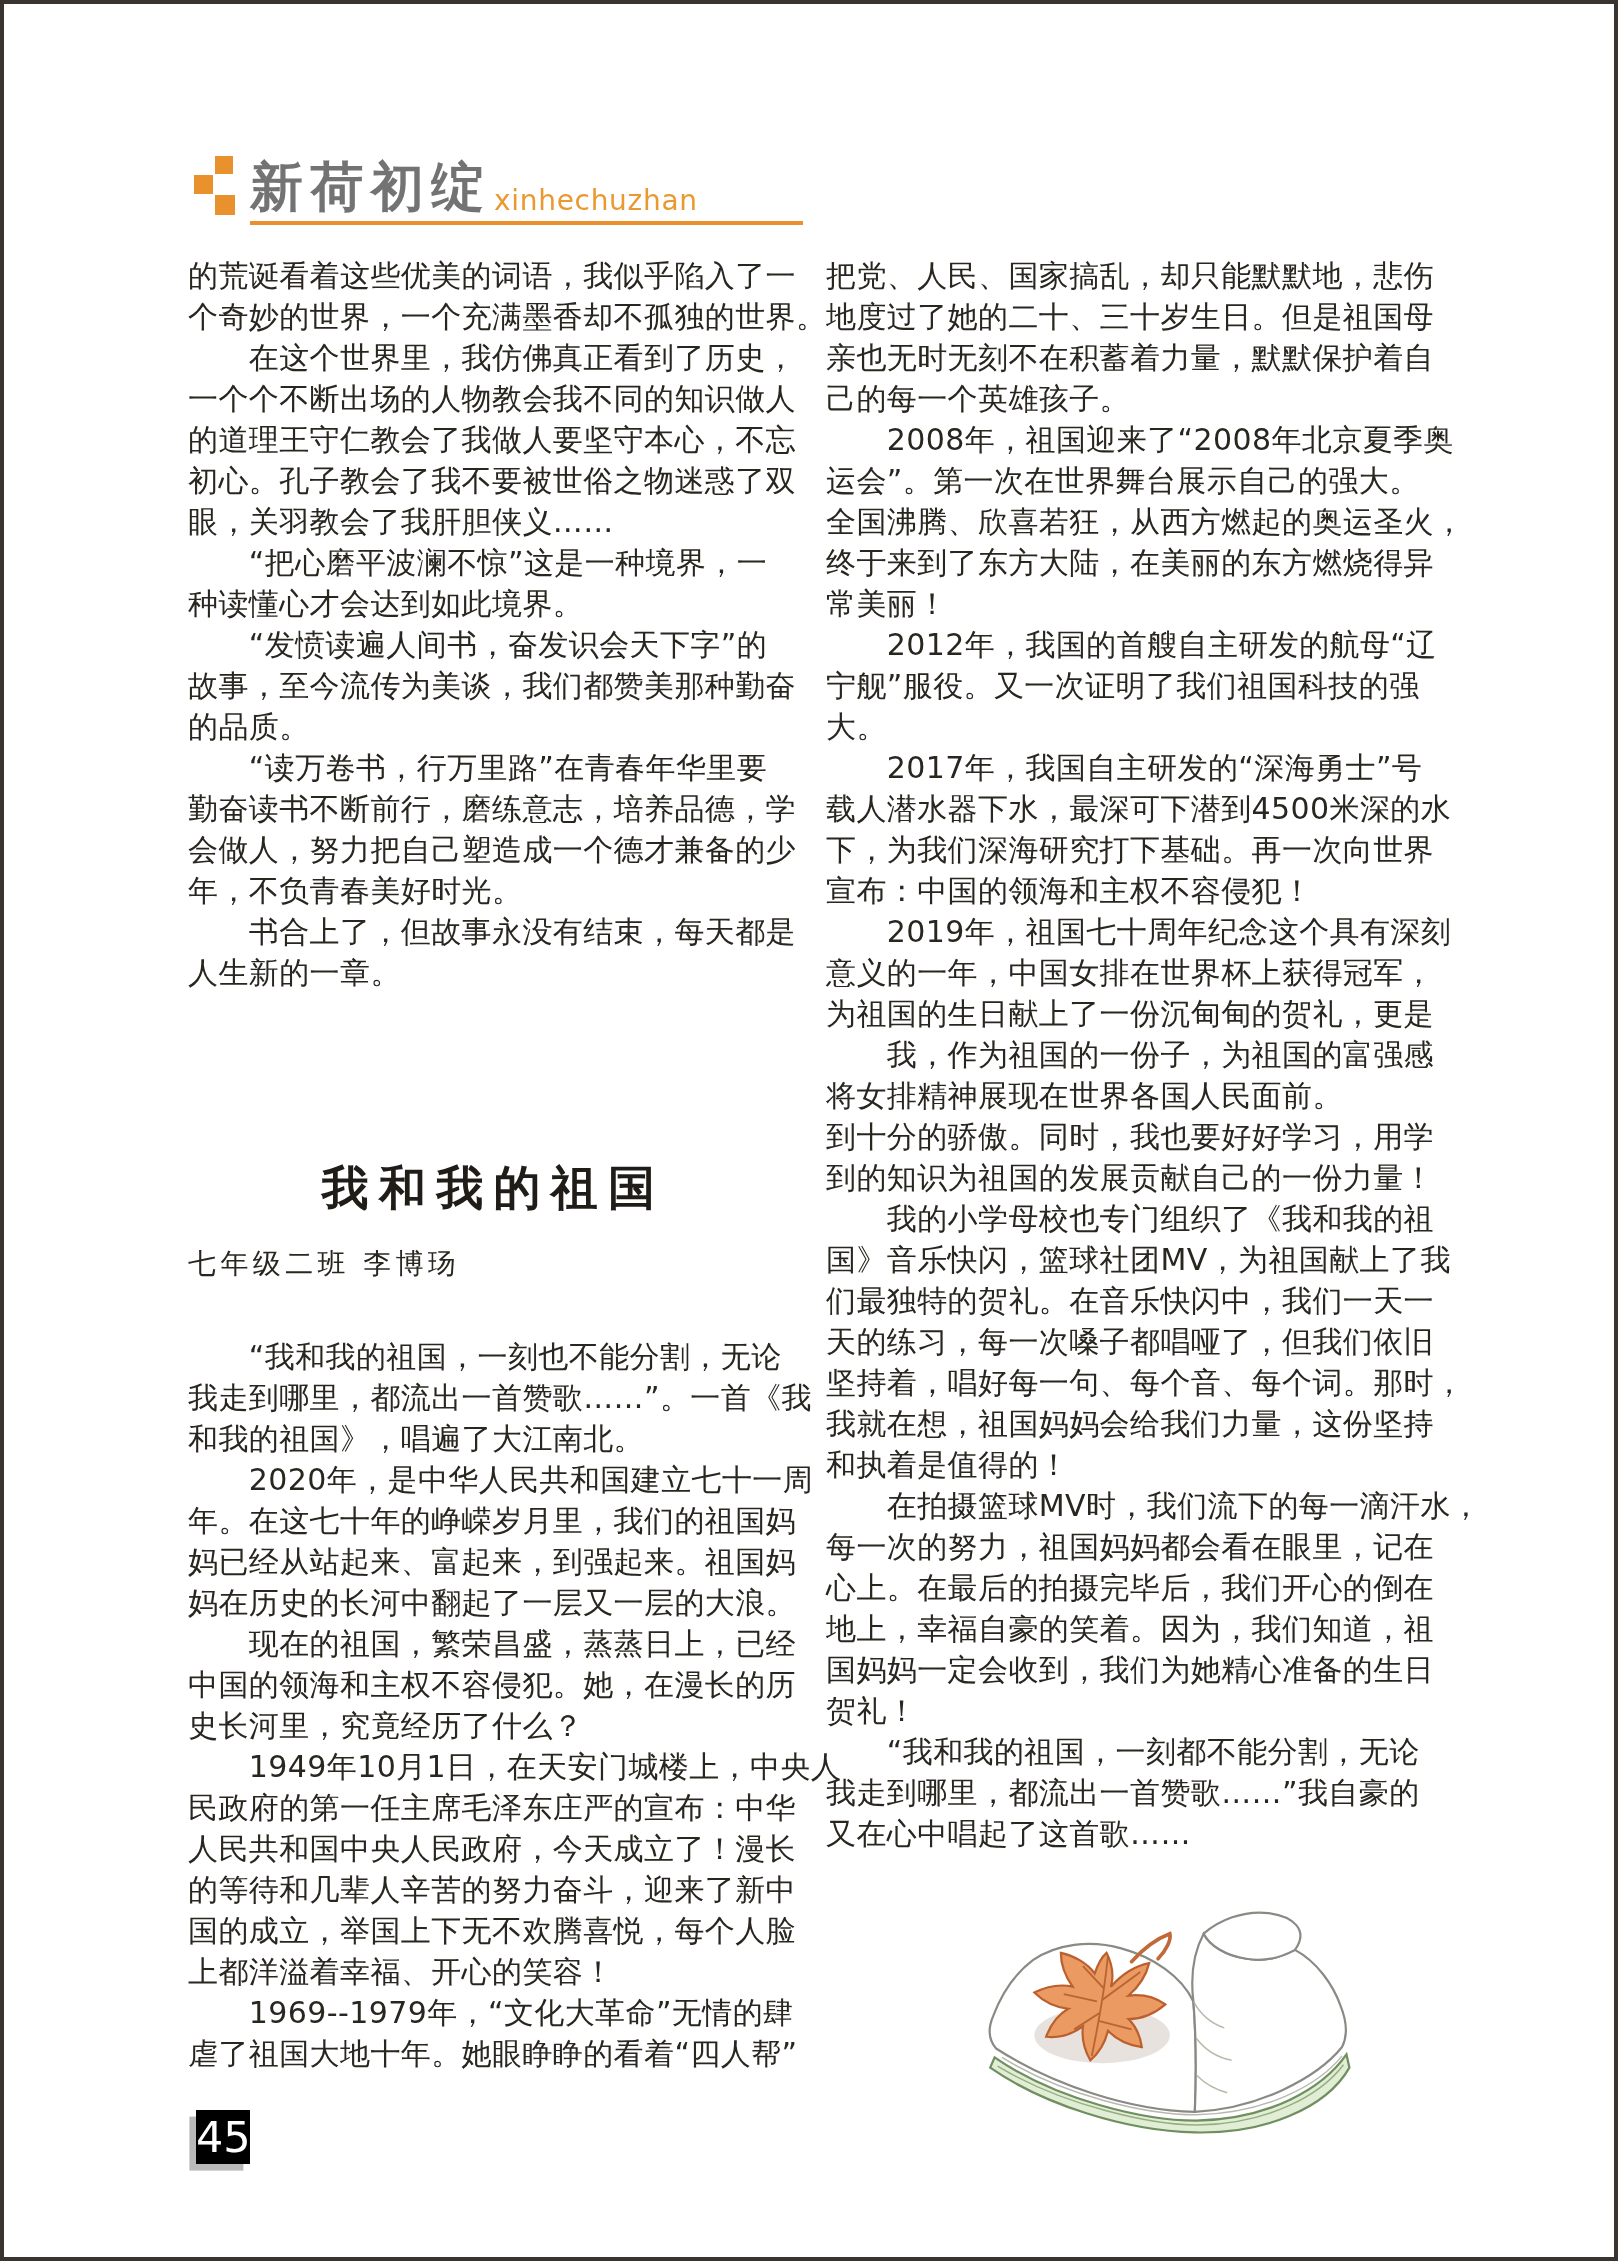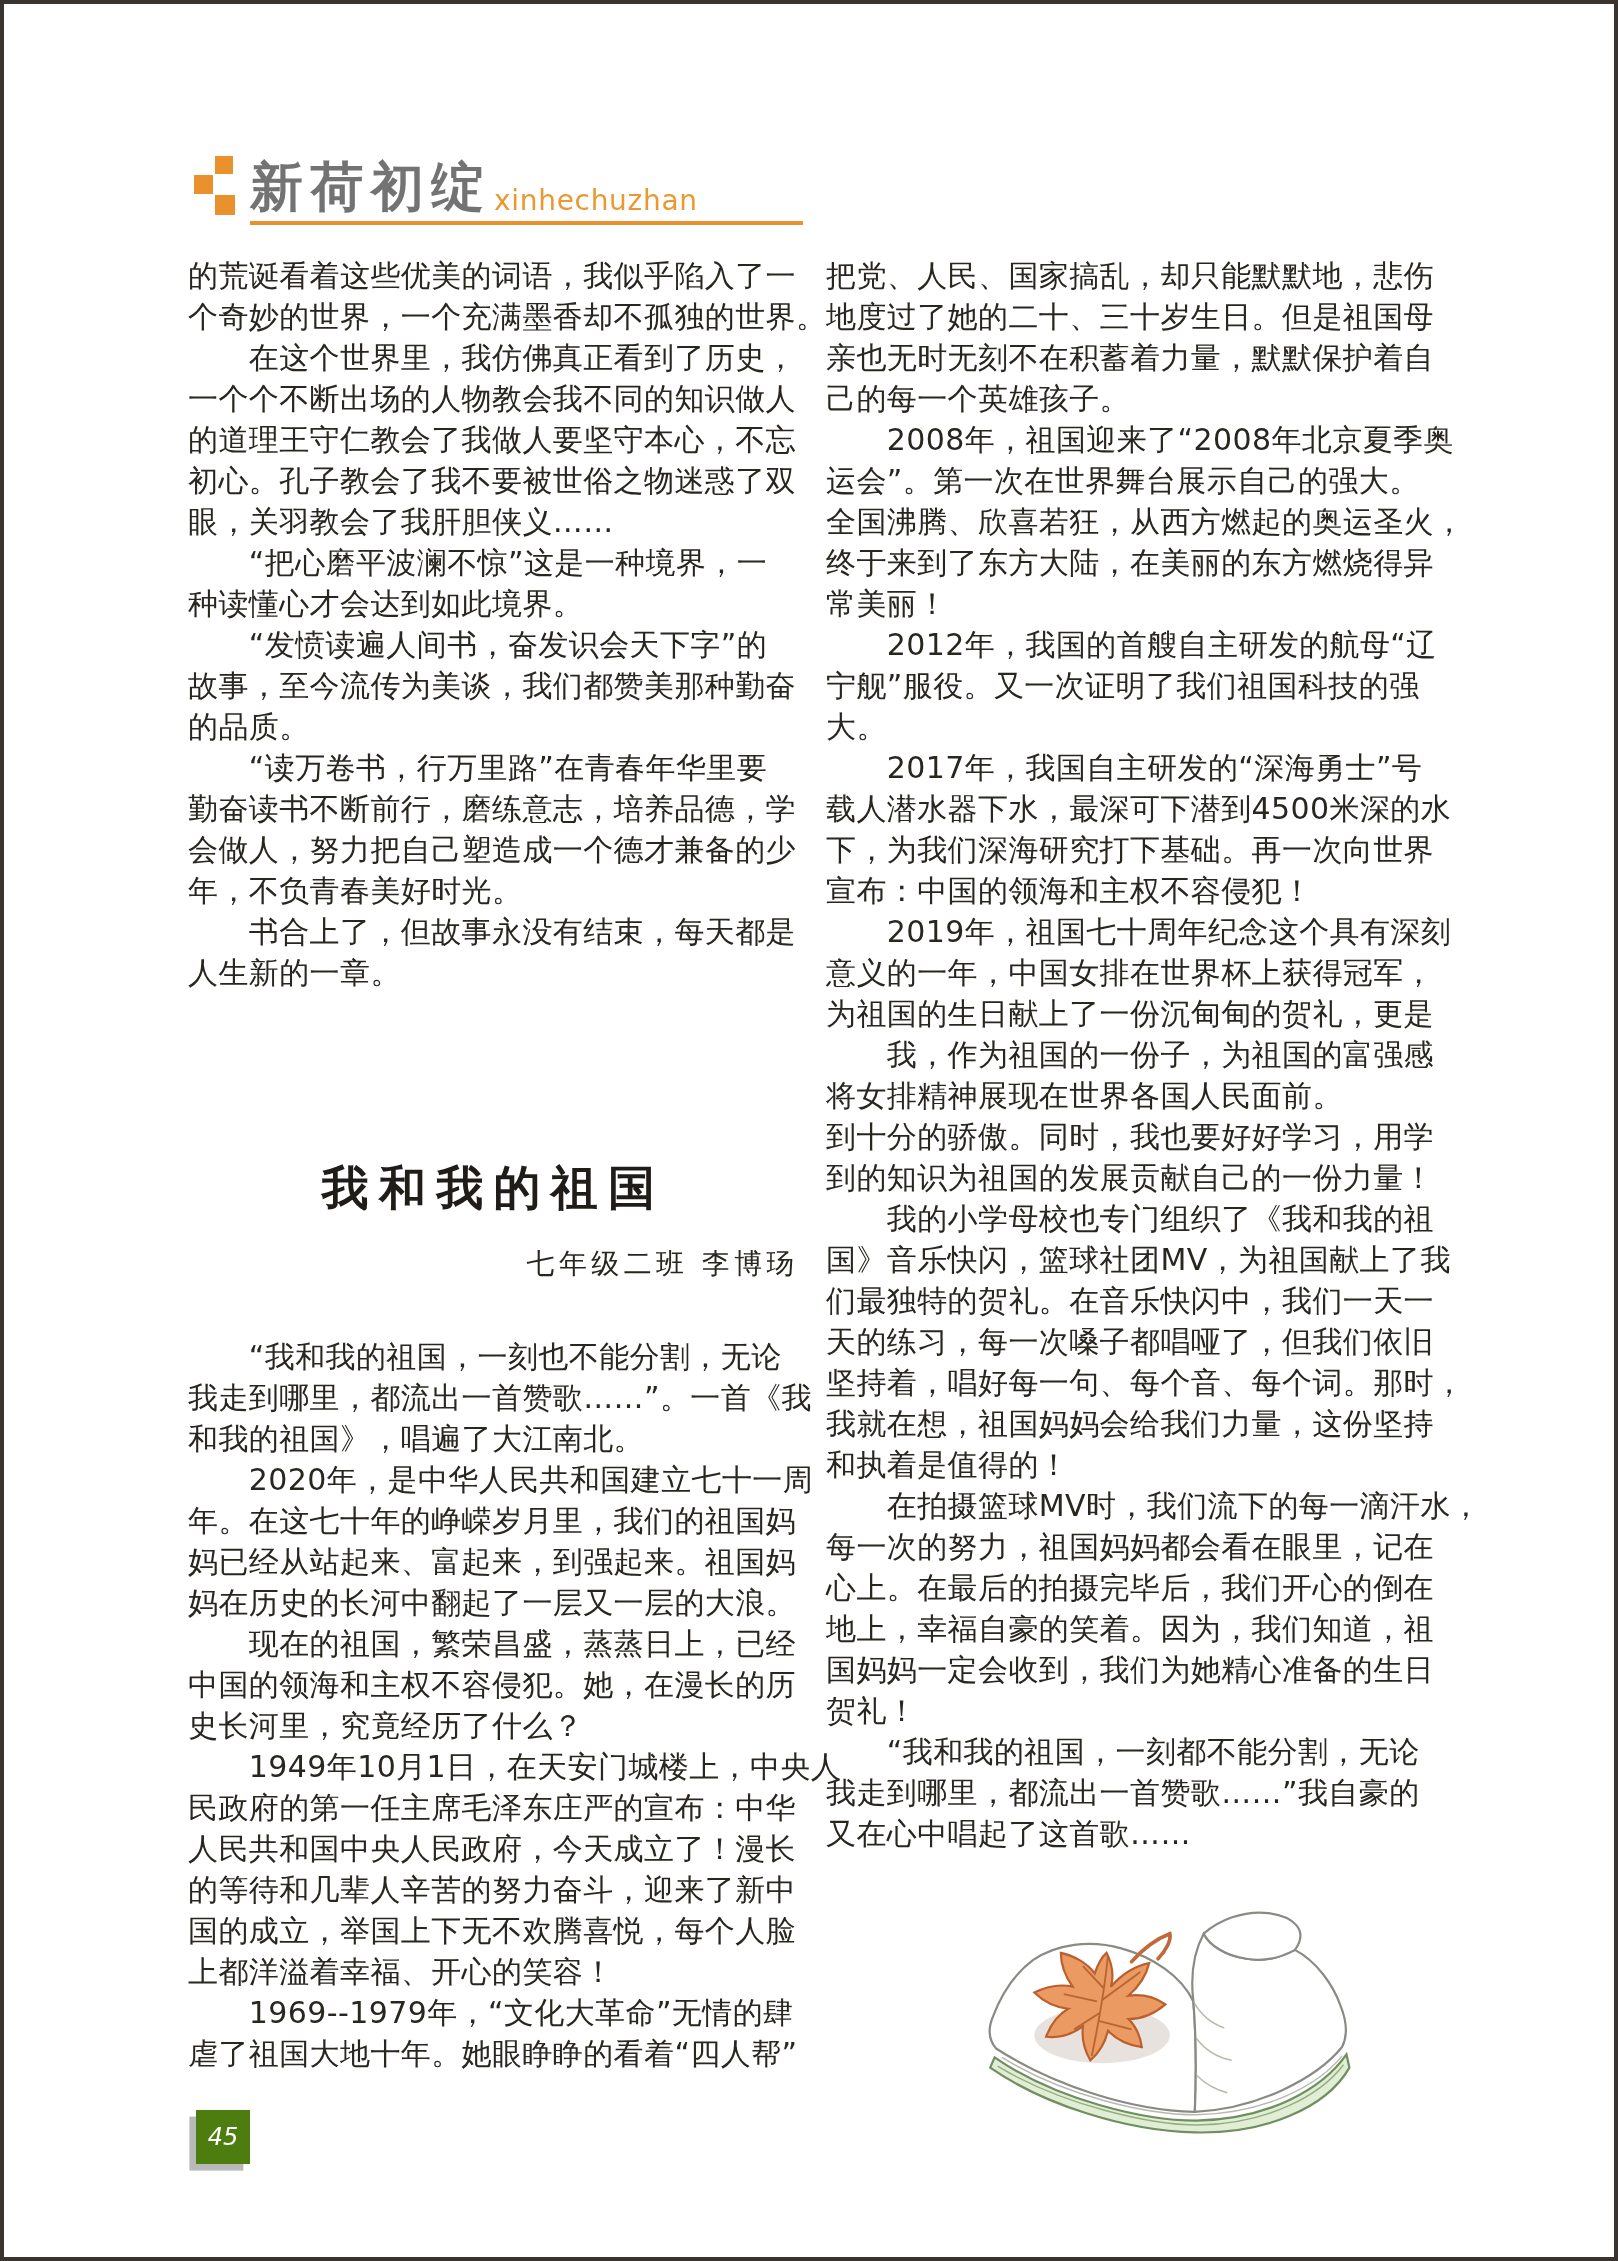--- a/index.html
+++ b/index.html
@@ -34,28 +34,28 @@
     color:#29261f;letter-spacing:0.4px;
   }
   #essay1{left:188px;top:255px;}
   #essay2{left:188px;top:1336px;}
   #rightcol{left:826px;top:255px;}
   .essay-title{
     position:absolute;left:188px;top:1157px;width:611px;text-align:center;
     font-size:47px;font-weight:bold;color:#201d18;letter-spacing:10.3px;
   }
   .essay-byline{
-    position:absolute;left:188px;top:1245px;width:611px;text-align:right;
+    position:absolute;left:188px;top:1245px;width:611px;text-align:left;
     font-size:28px;color:#29261f;letter-spacing:4.4px;
   }
   
   .page-number{
     position:absolute;left:196px;top:2110px;width:54px;height:54px;
-    background:#4d7c0f;box-shadow:-6.6px 6.6px 0 #b9b9b9;
-    color:#ffffff;font-size:24px;line-height:54px;text-align:center;font-style:italic;
+    background:#000000;box-shadow:-6.6px 6.6px 0 #b9b9b9;
+    color:#ffffff;font-size:43px;line-height:54px;text-align:center;
   }
   
   .illustration{position:absolute;left:946px;top:1891px;width:427px;height:265px;}
 </style>
 </head>
 <body>
 
 <div class="page-frame"></div>
 
 <div>

